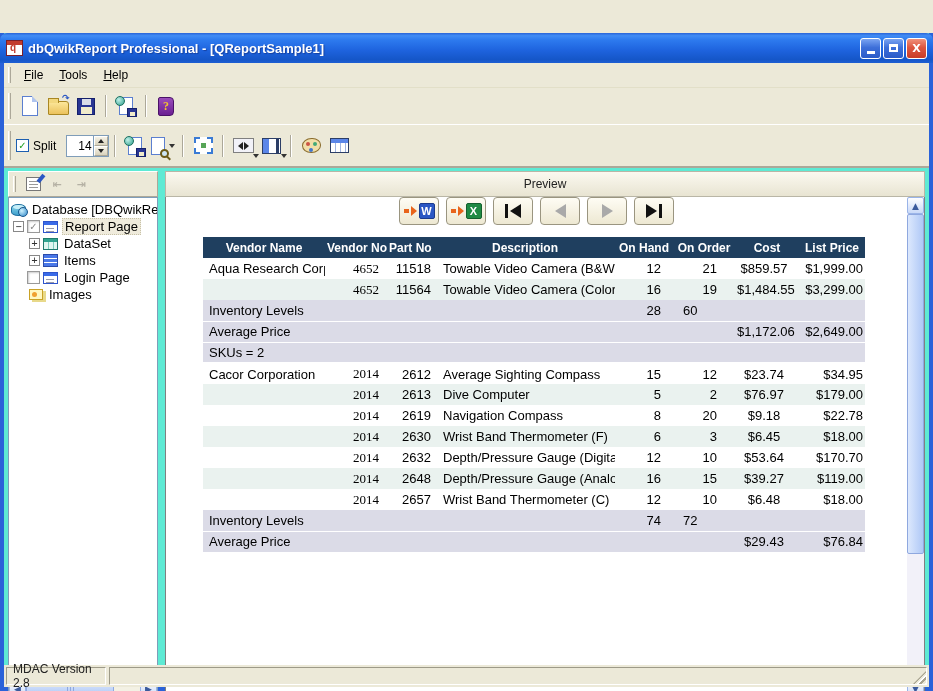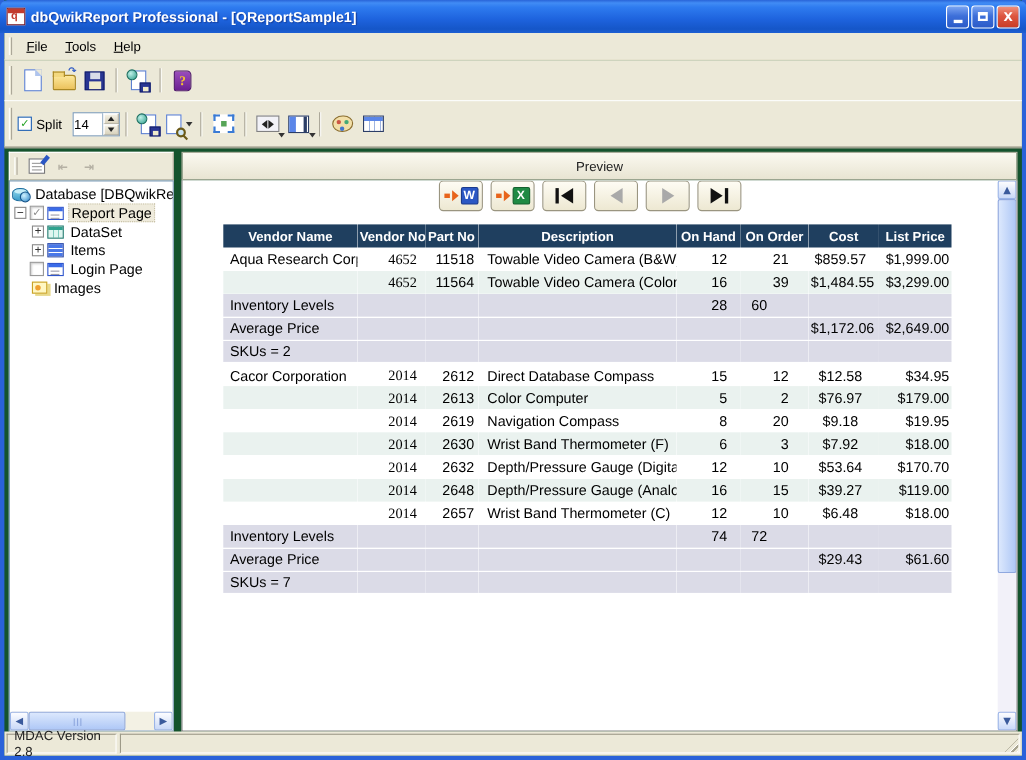--- a/index.html
+++ b/index.html
@@ -1,21 +1,21 @@
 <!DOCTYPE html>
 <html><head>
 <meta charset="utf-8">
 <style>
   html,body{margin:0;padding:0;}
   body{width:933px;height:691px;position:relative;overflow:hidden;
        font-family:"Liberation Sans",sans-serif;background:#ECE9D8;}
   *{box-sizing:border-box;}
 
   
-  .win{position:absolute;inset:0;border:4px solid #2A62D9;border-top:none;background:#14532d;}
+  .win{position:absolute;inset:0;border:4px solid #2A62D9;border-top:none;background:#5eead4;margin-top:33px;}
   .titlebar{position:absolute;top:0;left:-4px;right:-4px;height:30px;
     background:linear-gradient(180deg,#2964D8 0%,#418CF5 9%,#2E7BEF 22%,#1E63DE 58%,#1556C8 88%,#1D5FD3 100%);
     border-radius:7px 7px 0 0;display:flex;align-items:center;padding:0 6px;color:#fff;}
   .app-icon{width:17px;height:16px;margin-right:5px;position:relative;background:#fff;border:1px solid #7A1F2B;}
   .app-icon::before{content:"";position:absolute;left:0;top:0;right:0;height:4px;background:#C23B2E;}
   .app-icon::after{content:"q";position:absolute;left:3px;top:1px;font:bold 10px "Liberation Sans",sans-serif;color:#C23B2E;}
   .title-text{flex:1;font:bold 13px "Liberation Sans",sans-serif;text-shadow:1px 1px 1px #1540A0;white-space:nowrap;overflow:hidden;}
   .winbtns{display:flex;gap:2px;}
   .wbtn{width:21px;height:21px;border:1px solid #fff;border-radius:3px;color:#fff;
     display:flex;align-items:center;justify-content:center;font:bold 11px "DejaVu Sans",sans-serif;
@@ -66,21 +66,21 @@
   .i-palette{width:19px;height:15px;border-radius:50% 45% 50% 48%;background:#F2DFA8;border:1px solid #8A6D2F;position:relative;}
   .i-palette::before{content:"";position:absolute;left:3px;top:3px;width:4px;height:4px;border-radius:50%;background:#C54;box-shadow:7px 0 0 #4A7,3px 6px 0 #47C;}
   .i-grid{width:19px;height:15px;border:1px solid #2C3E66;background:
     repeating-linear-gradient(90deg,#fff 0 4px,#9FB4E0 4px 5px),#fff;box-shadow:inset 0 4px 0 #5B86E8;}
   .corner-dd{position:absolute;right:-3px;bottom:1px;width:0;height:0;border-left:3px solid transparent;border-right:3px solid transparent;border-top:4px solid #333;}
 
   .split-box{display:flex;align-items:center;gap:4px;font-size:12px;}
   .cbx{width:13px;height:13px;background:#fff;border:1px solid #1D5FB0;display:flex;align-items:center;justify-content:center;
        font:bold 10px "DejaVu Sans",sans-serif;color:#21A121;}
   .spinner{display:flex;border:1px solid #7F9DB9;background:#fff;height:22px;margin-left:6px;}
-  .spin-val{width:26px;font-size:12px;display:flex;align-items:center;padding-left:0;}
+  .spin-val{width:26px;font-size:12px;display:flex;align-items:center;padding-left:11px;}
   .spin-btns{width:15px;display:flex;flex-direction:column;border-left:1px solid #7F9DB9;}
   .spin-btn{flex:1;background:linear-gradient(180deg,#F6F3E8,#D8D2BC);display:flex;align-items:center;justify-content:center;border:1px solid #fff;border-bottom-color:#ACA899;border-right-color:#ACA899;}
   .tri-up{width:0;height:0;border-left:3px solid transparent;border-right:3px solid transparent;border-bottom:4px solid #222;}
   .tri-dn{width:0;height:0;border-left:3px solid transparent;border-right:3px solid transparent;border-top:4px solid #222;}
 
   
   .main{position:absolute;top:134px;left:0;right:0;height:531px;display:flex;padding:3px 4px 0 4px;border-top:1px solid #ACA899;}
   .left-panel{width:150px;display:flex;flex-direction:column;}
   .splitter{width:7px;}
   .right-panel{flex:1;display:flex;flex-direction:column;}
@@ -410,21 +410,21 @@
                   <td class="c5">21</td>
                   <td class="c6">$859.57</td>
                   <td class="c7">$1,999.00</td>
                 </tr>
                 <tr class="alt">
                   <td class="c0"></td>
                   <td class="c1">4652</td>
                   <td class="c2">11564</td>
                   <td class="c3">Towable Video Camera (Color)</td>
                   <td class="c4">16</td>
-                  <td class="c5">39</td>
+                  <td class="c5">19</td>
                   <td class="c6">$1,484.55</td>
                   <td class="c7">$3,299.00</td>
                 </tr>
                 <tr class="summary">
                   <td class="c0">Inventory Levels</td>
                   <td class="c1"></td>
                   <td class="c2"></td>
                   <td class="c3"></td>
                   <td class="c4">28</td>
                   <td class="c5">60</td>
@@ -448,54 +448,54 @@
                   <td class="c3"></td>
                   <td class="c4"></td>
                   <td class="c5"></td>
                   <td class="c6"></td>
                   <td class="c7"></td>
                 </tr>
                 <tr class="">
                   <td class="c0">Cacor Corporation</td>
                   <td class="c1">2014</td>
                   <td class="c2">2612</td>
-                  <td class="c3">Direct Database Compass</td>
+                  <td class="c3">Average Sighting Compass</td>
                   <td class="c4">15</td>
                   <td class="c5">12</td>
-                  <td class="c6">$12.58</td>
+                  <td class="c6">$23.74</td>
                   <td class="c7">$34.95</td>
                 </tr>
                 <tr class="alt">
                   <td class="c0"></td>
                   <td class="c1">2014</td>
                   <td class="c2">2613</td>
-                  <td class="c3">Color Computer</td>
+                  <td class="c3">Dive Computer</td>
                   <td class="c4">5</td>
                   <td class="c5">2</td>
                   <td class="c6">$76.97</td>
                   <td class="c7">$179.00</td>
                 </tr>
                 <tr class="">
                   <td class="c0"></td>
                   <td class="c1">2014</td>
                   <td class="c2">2619</td>
                   <td class="c3">Navigation Compass</td>
                   <td class="c4">8</td>
                   <td class="c5">20</td>
                   <td class="c6">$9.18</td>
-                  <td class="c7">$19.95</td>
+                  <td class="c7">$22.78</td>
                 </tr>
                 <tr class="alt">
                   <td class="c0"></td>
                   <td class="c1">2014</td>
                   <td class="c2">2630</td>
                   <td class="c3">Wrist Band Thermometer (F)</td>
                   <td class="c4">6</td>
                   <td class="c5">3</td>
-                  <td class="c6">$7.92</td>
+                  <td class="c6">$6.45</td>
                   <td class="c7">$18.00</td>
                 </tr>
                 <tr class="">
                   <td class="c0"></td>
                   <td class="c1">2014</td>
                   <td class="c2">2632</td>
                   <td class="c3">Depth/Pressure Gauge (Digital)</td>
                   <td class="c4">12</td>
                   <td class="c5">10</td>
                   <td class="c6">$53.64</td>
@@ -532,31 +532,21 @@
                   <td class="c7"></td>
                 </tr>
                 <tr class="summary">
                   <td class="c0">Average Price</td>
                   <td class="c1"></td>
                   <td class="c2"></td>
                   <td class="c3"></td>
                   <td class="c4"></td>
                   <td class="c5"></td>
                   <td class="c6">$29.43</td>
-                  <td class="c7">$61.60</td>
-                </tr>
-                <tr class="summary group-end">
-                  <td class="c0">SKUs = 7</td>
-                  <td class="c1"></td>
-                  <td class="c2"></td>
-                  <td class="c3"></td>
-                  <td class="c4"></td>
-                  <td class="c5"></td>
-                  <td class="c6"></td>
-                  <td class="c7"></td>
+                  <td class="c7">$76.84</td>
                 </tr>
               </tbody>
           </table>
         </div>
         <div class="vscroll">
           <div class="sbtn up">▲</div>
           <div class="vthumb"></div>
           <div class="sbtn down">▼</div>
         </div>
       </div>

